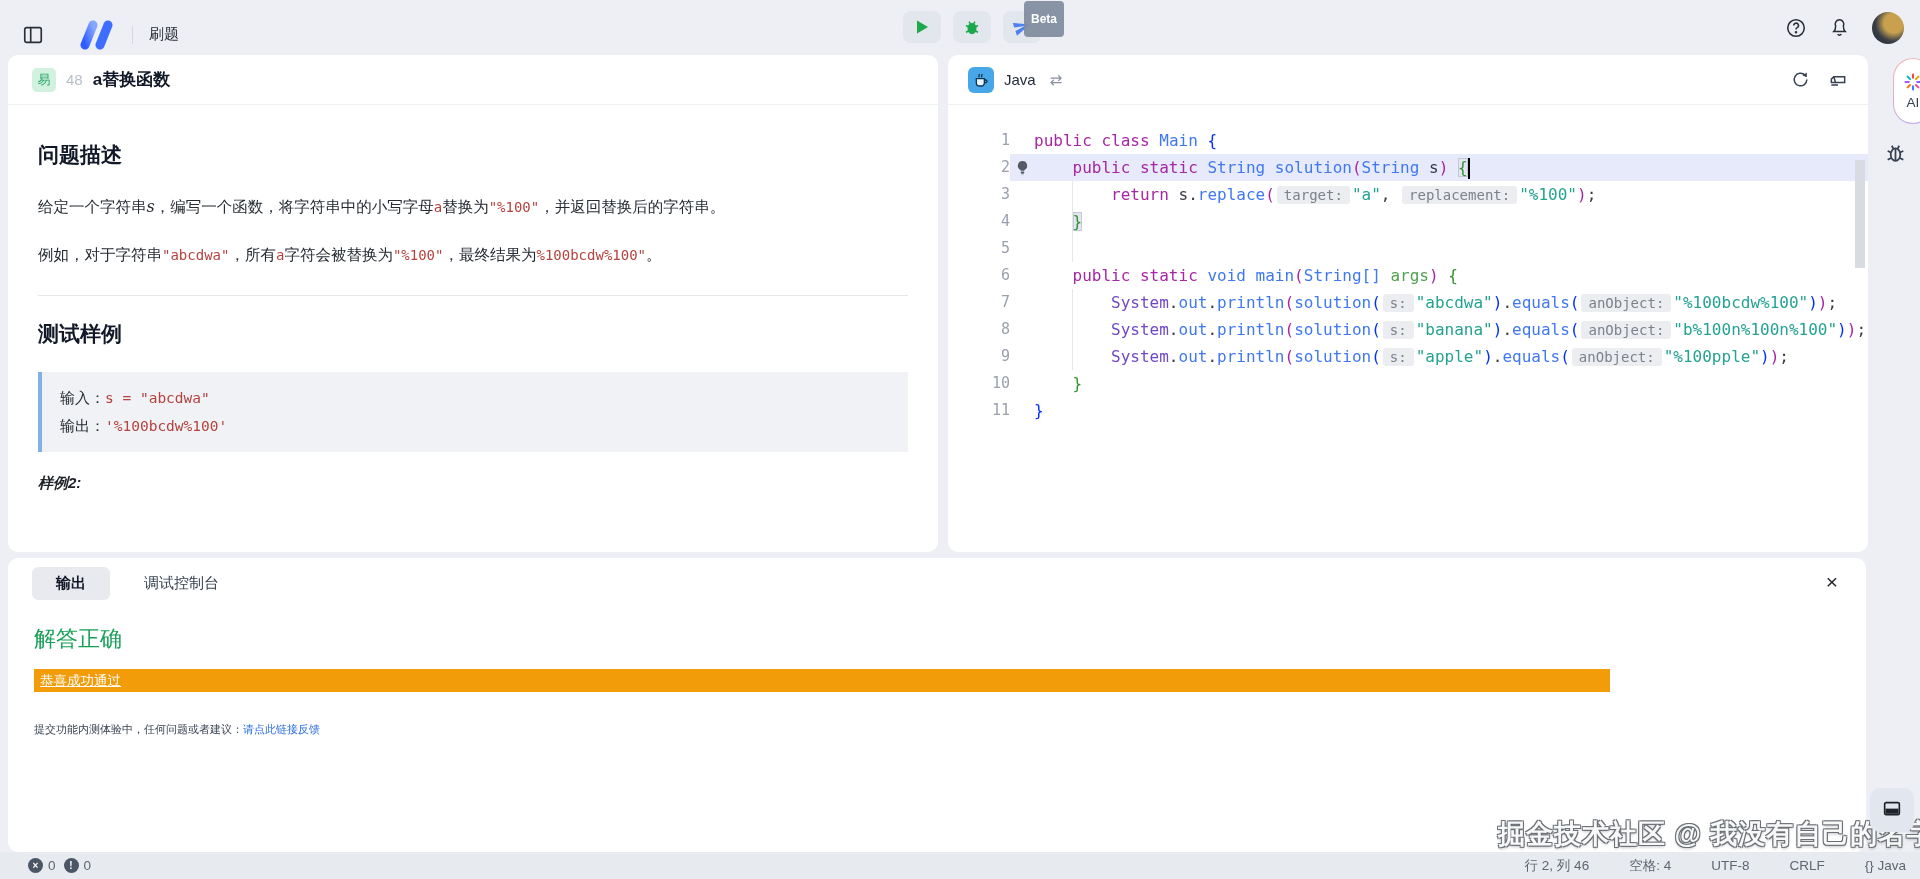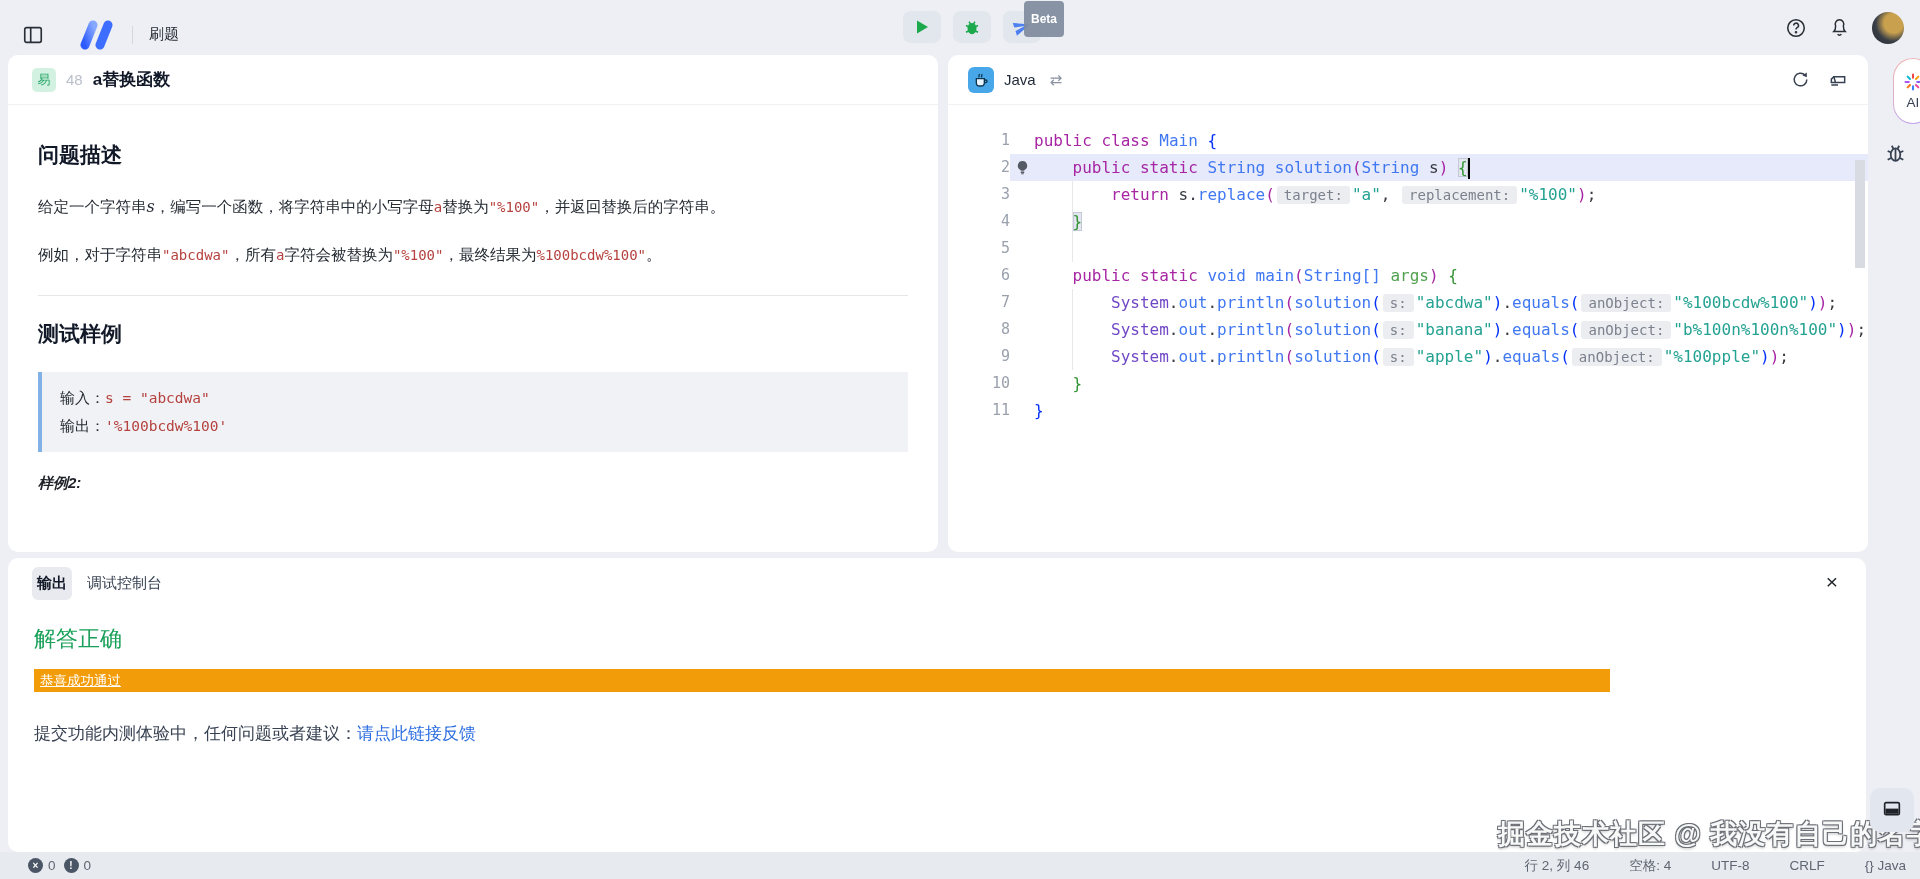--- a/index.html
+++ b/index.html
@@ -74,29 +74,29 @@
   
   .ai-pill { position:absolute; left:1893px; top:58px; width:40px; height:66px; border-radius:20px;
     background:linear-gradient(#fff,#fff) padding-box, linear-gradient(150deg,#f3b5ad,#b9a7f5) border-box;
     border:1.5px solid transparent; display:flex; flex-direction:column; align-items:center;
     justify-content:center; gap:3px; cursor:pointer; }
   .ai-label { font-size:13.5px; color:#374151; }
   .rail-bug { position:absolute; left:1883px; top:140px; cursor:pointer; }
 
   
   .out-header { height:50px; display:flex; align-items:center; gap:10px; padding:0 24px; position:relative; }
-  .tab { font-size:15px; color:#374151; padding:7px 5px; border-radius:6px; cursor:pointer; }
+  .tab { font-size:15px; color:#374151; padding:7px 24px; border-radius:6px; cursor:pointer; }
   .tab.active { background:#e8eaef; color:#111827; font-weight:bold; }
   .out-close { position:absolute; right:28px; top:12px; font-size:21px; color:#1f2329; cursor:pointer; }
   .out-body { padding:0 26px; }
   .result-title { font-size:22px; color:#18a058; font-weight:500; margin-top:16px; }
   .banner { margin-top:15px; height:23px; width:1576px; background:#f39c0a; color:#fff; font-size:13.5px;
     line-height:23px; padding-left:6px; }
   .banner span { text-decoration:underline; }
-  .feedback { margin-top:30px; font-size:17px; color:#374151; }
+  .feedback { margin-top:30px; font-size:11px; color:#374151; }
   .feedback a { color:#2b6de0; text-decoration:none; cursor:pointer; }
 
   
   .watermark { position:absolute; left:1498px; top:816px; font-size:27px; font-weight:700;
     letter-spacing:1px; color:rgba(255,255,255,.95); white-space:nowrap;
     text-shadow:-1px -1px 0 #6b6f76, 1px -1px 0 #6b6f76, -1px 1px 0 #6b6f76, 1px 1px 0 #6b6f76, 0 2px 3px rgba(0,0,0,.25); }
   .float-monitor { position:absolute; left:1870px; top:788px; width:44px; height:44px; border-radius:10px;
     background:#e2e6ee; display:flex; align-items:center; justify-content:center; cursor:pointer; }
 
   

